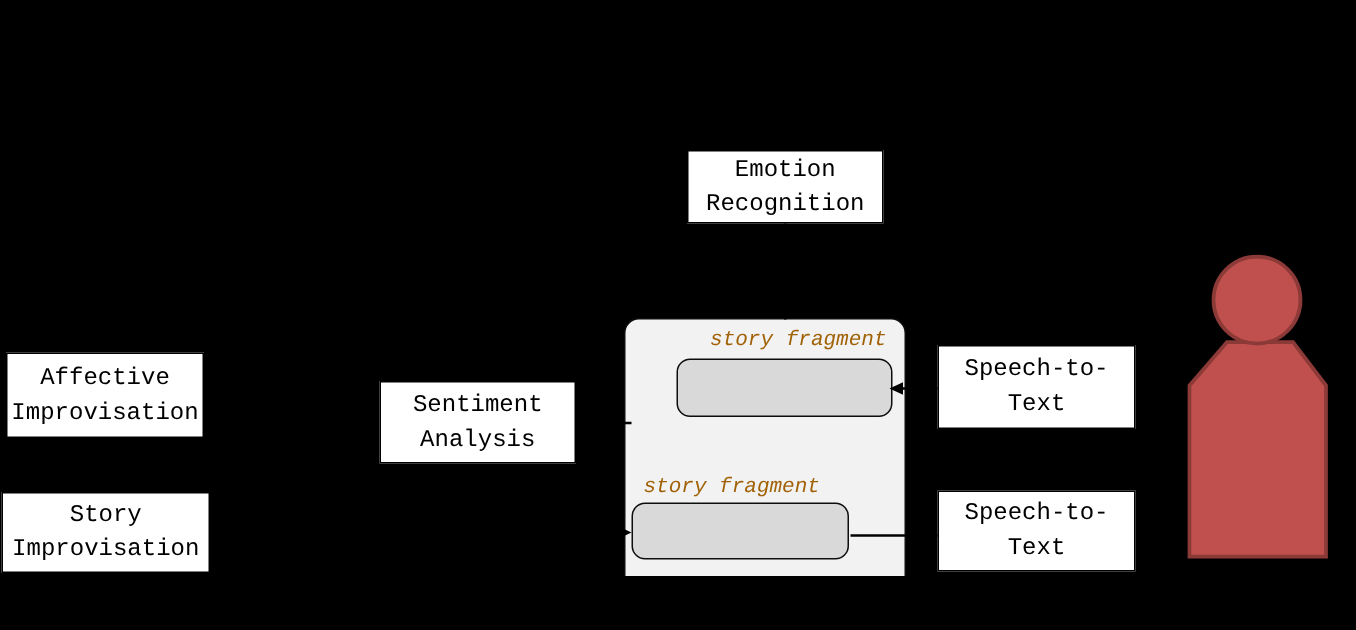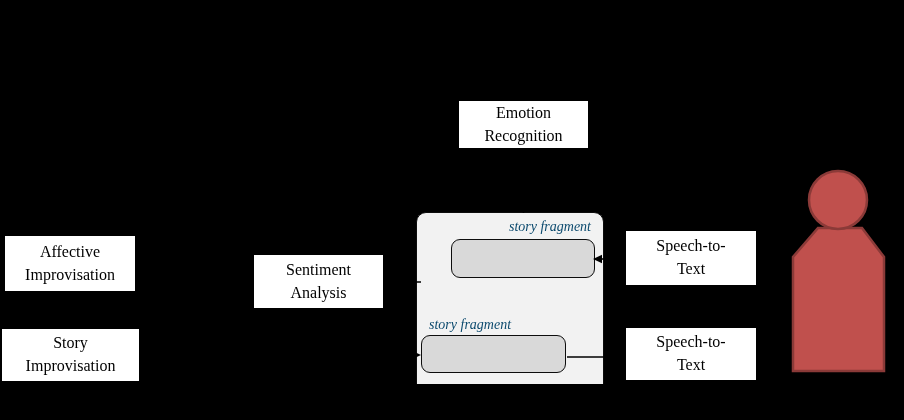--- a/index.html
+++ b/index.html
@@ -2,21 +2,21 @@
 <html style="--background: #000000; --node-fill: #FFFFFF; --node-border: #000000; --node-text: #000000; --panel-fill: #F2F2F2; --panel-border: #0D0D0D; --fragment-fill: #D9D9D9; --fragment-border: #0D0D0D; --person-fill: #C0504D; --person-stroke: #8B3A38; --line-color: #000000;"><head>
 <meta charset="utf-8">
 <style>
   html, body { margin: 0; padding: 0; background: #000; }
   #canvas {
     position: relative;
     width: 904px;
     height: 384px;
     background: var(--background, #000000);
     overflow: hidden;
-    font-family: Liberation Serif, serif;
+    font-family: Liberation Mono, monospace;
   }
   .node {
     position: absolute;
     background: var(--node-fill, #ffffff);
     border: 1px solid var(--node-border, #000000);
     color: var(--node-text, #000000);
     display: flex;
     align-items: center;
     justify-content: center;
     text-align: center;
@@ -47,21 +47,21 @@
     border: 1.5px solid var(--fragment-border, #0D0D0D);
     border-radius: 9px;
     box-sizing: border-box;
   }
   #frag-top    { left: 34px; top: 26px;  width: 144px; height: 39px; }
   #frag-bottom { left: 4px;  top: 122px; width: 145px; height: 38px; }
   .fragment-label {
     position: absolute;
     font-style: italic;
     font-size: 14px;
-    color: #0c4a6e;
+    color: #a16207;
     white-space: nowrap;
   }
   #frag-label-top    { top: 6px;   right: 12px; }
   #frag-label-bottom { top: 104px; left: 12px; }
 
   #overlay {
     position: absolute;
     left: 0; top: 0;
     pointer-events: none;
   }

